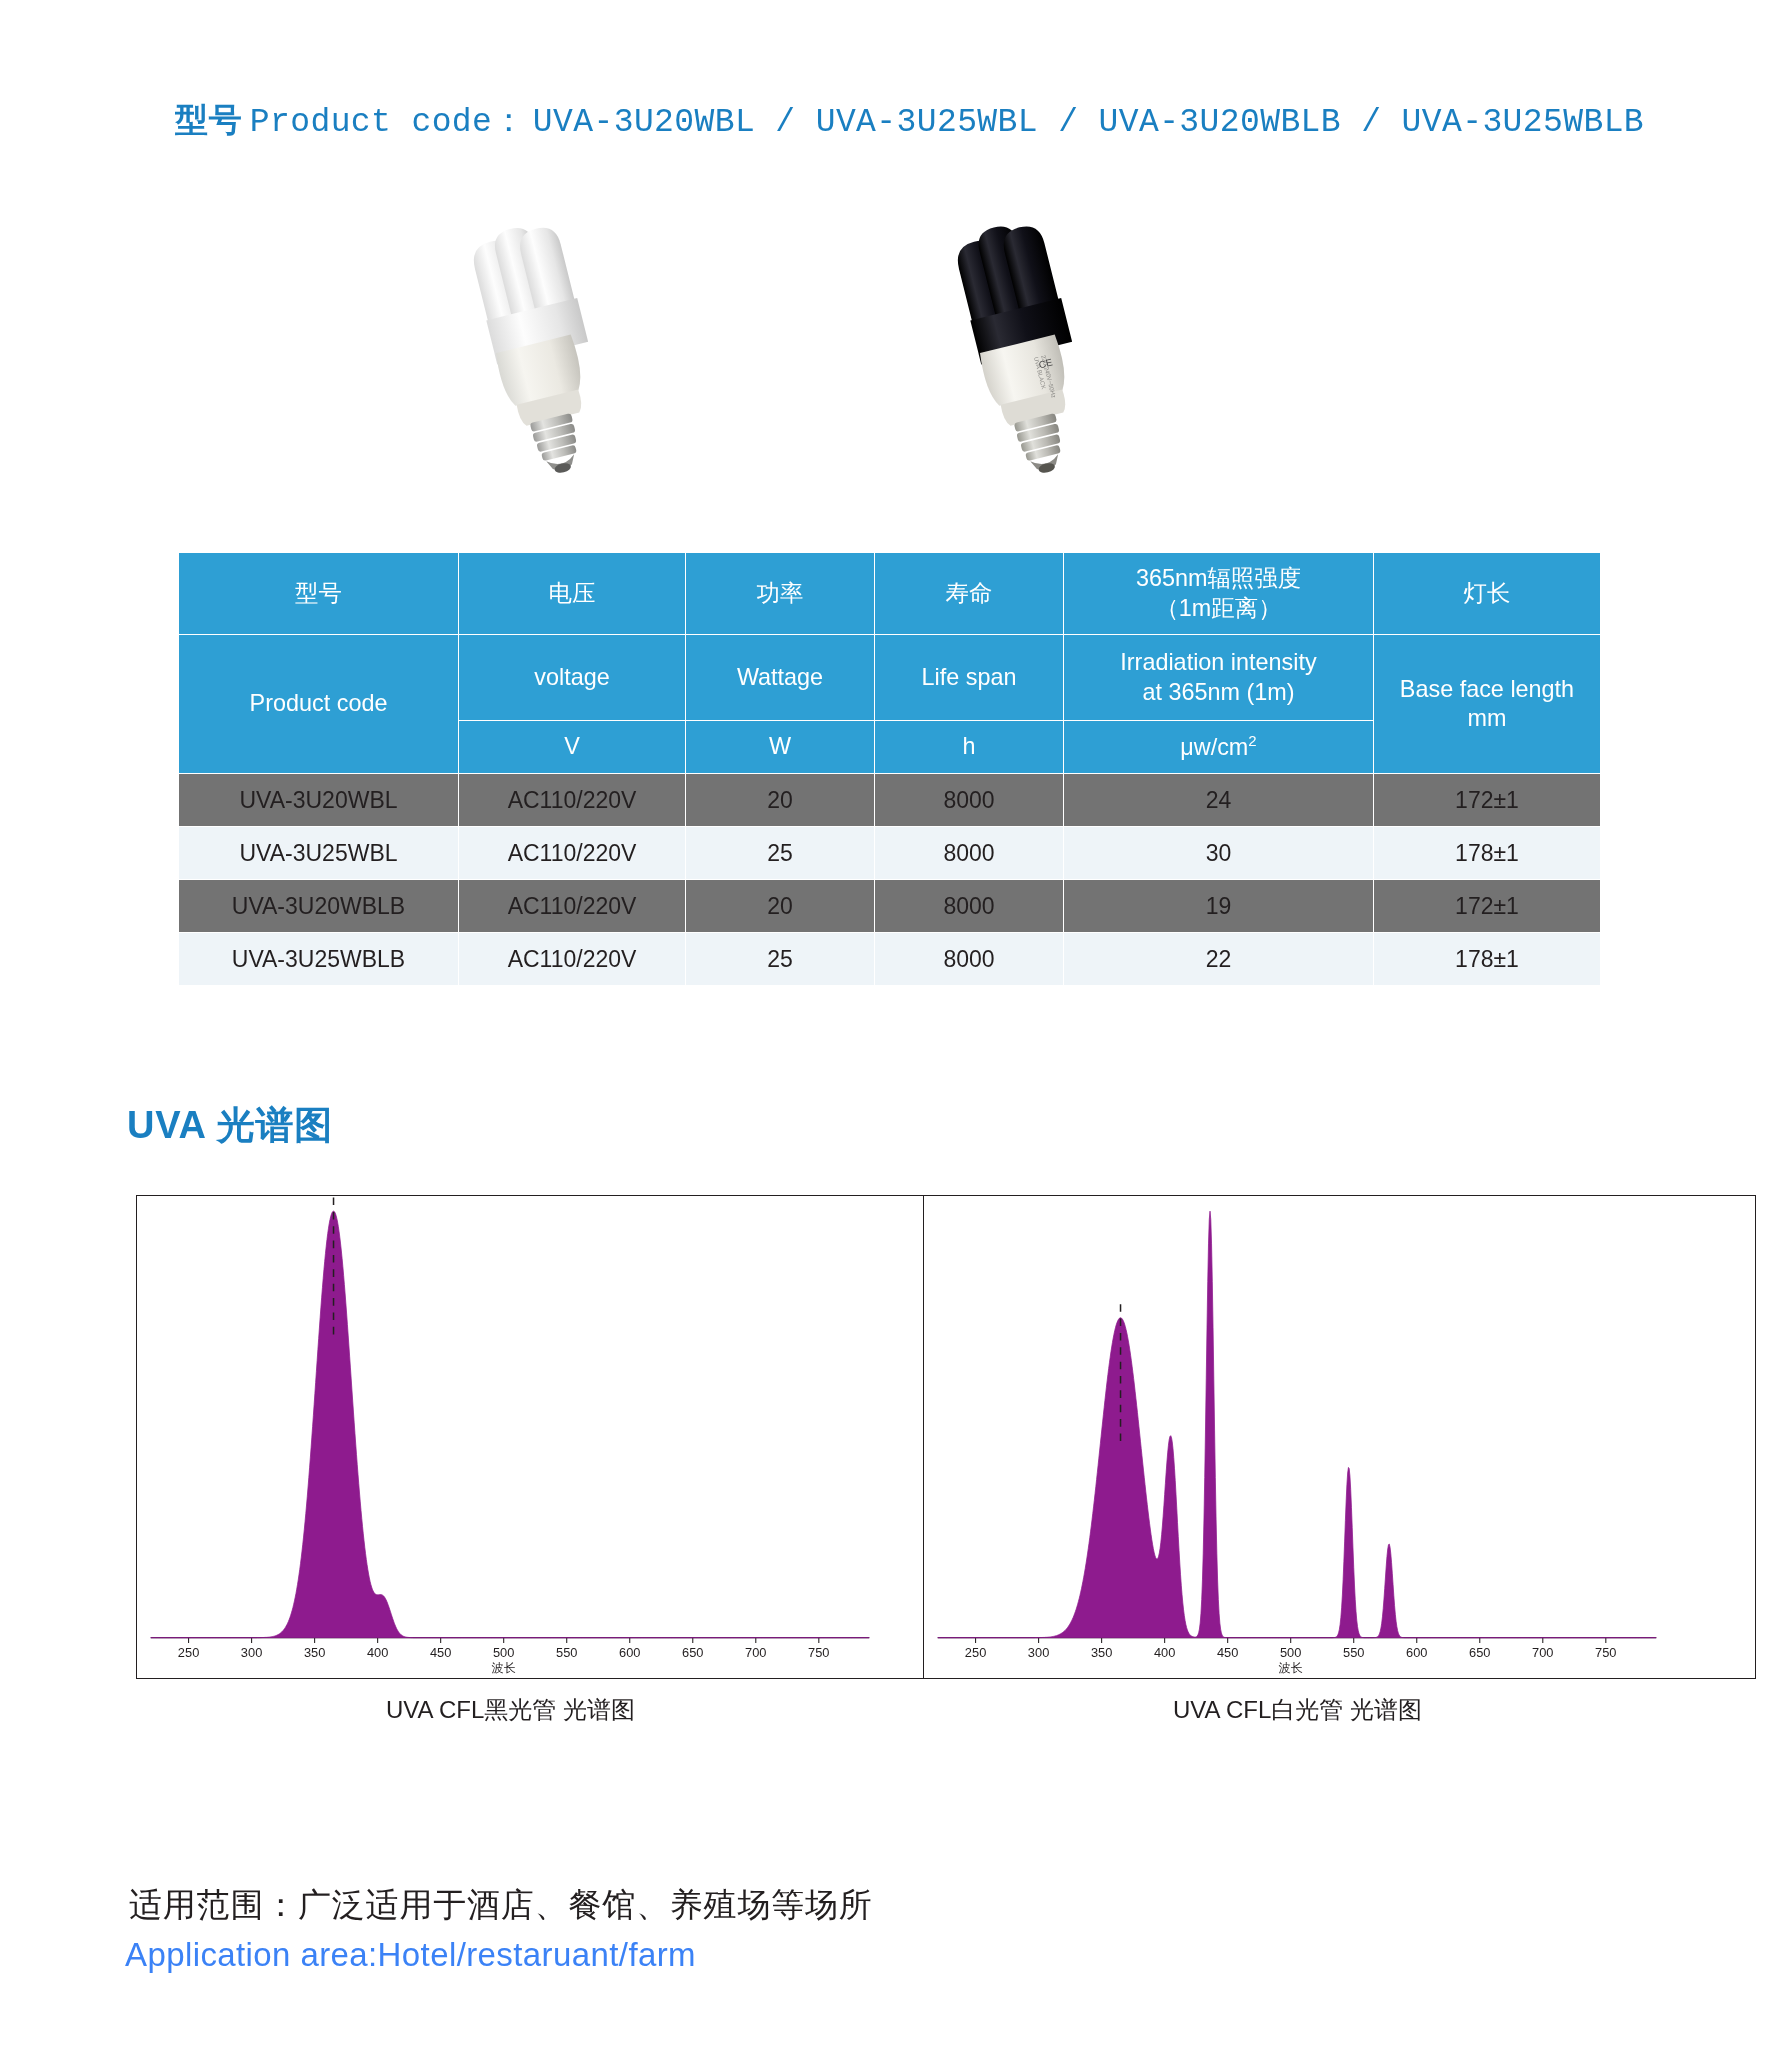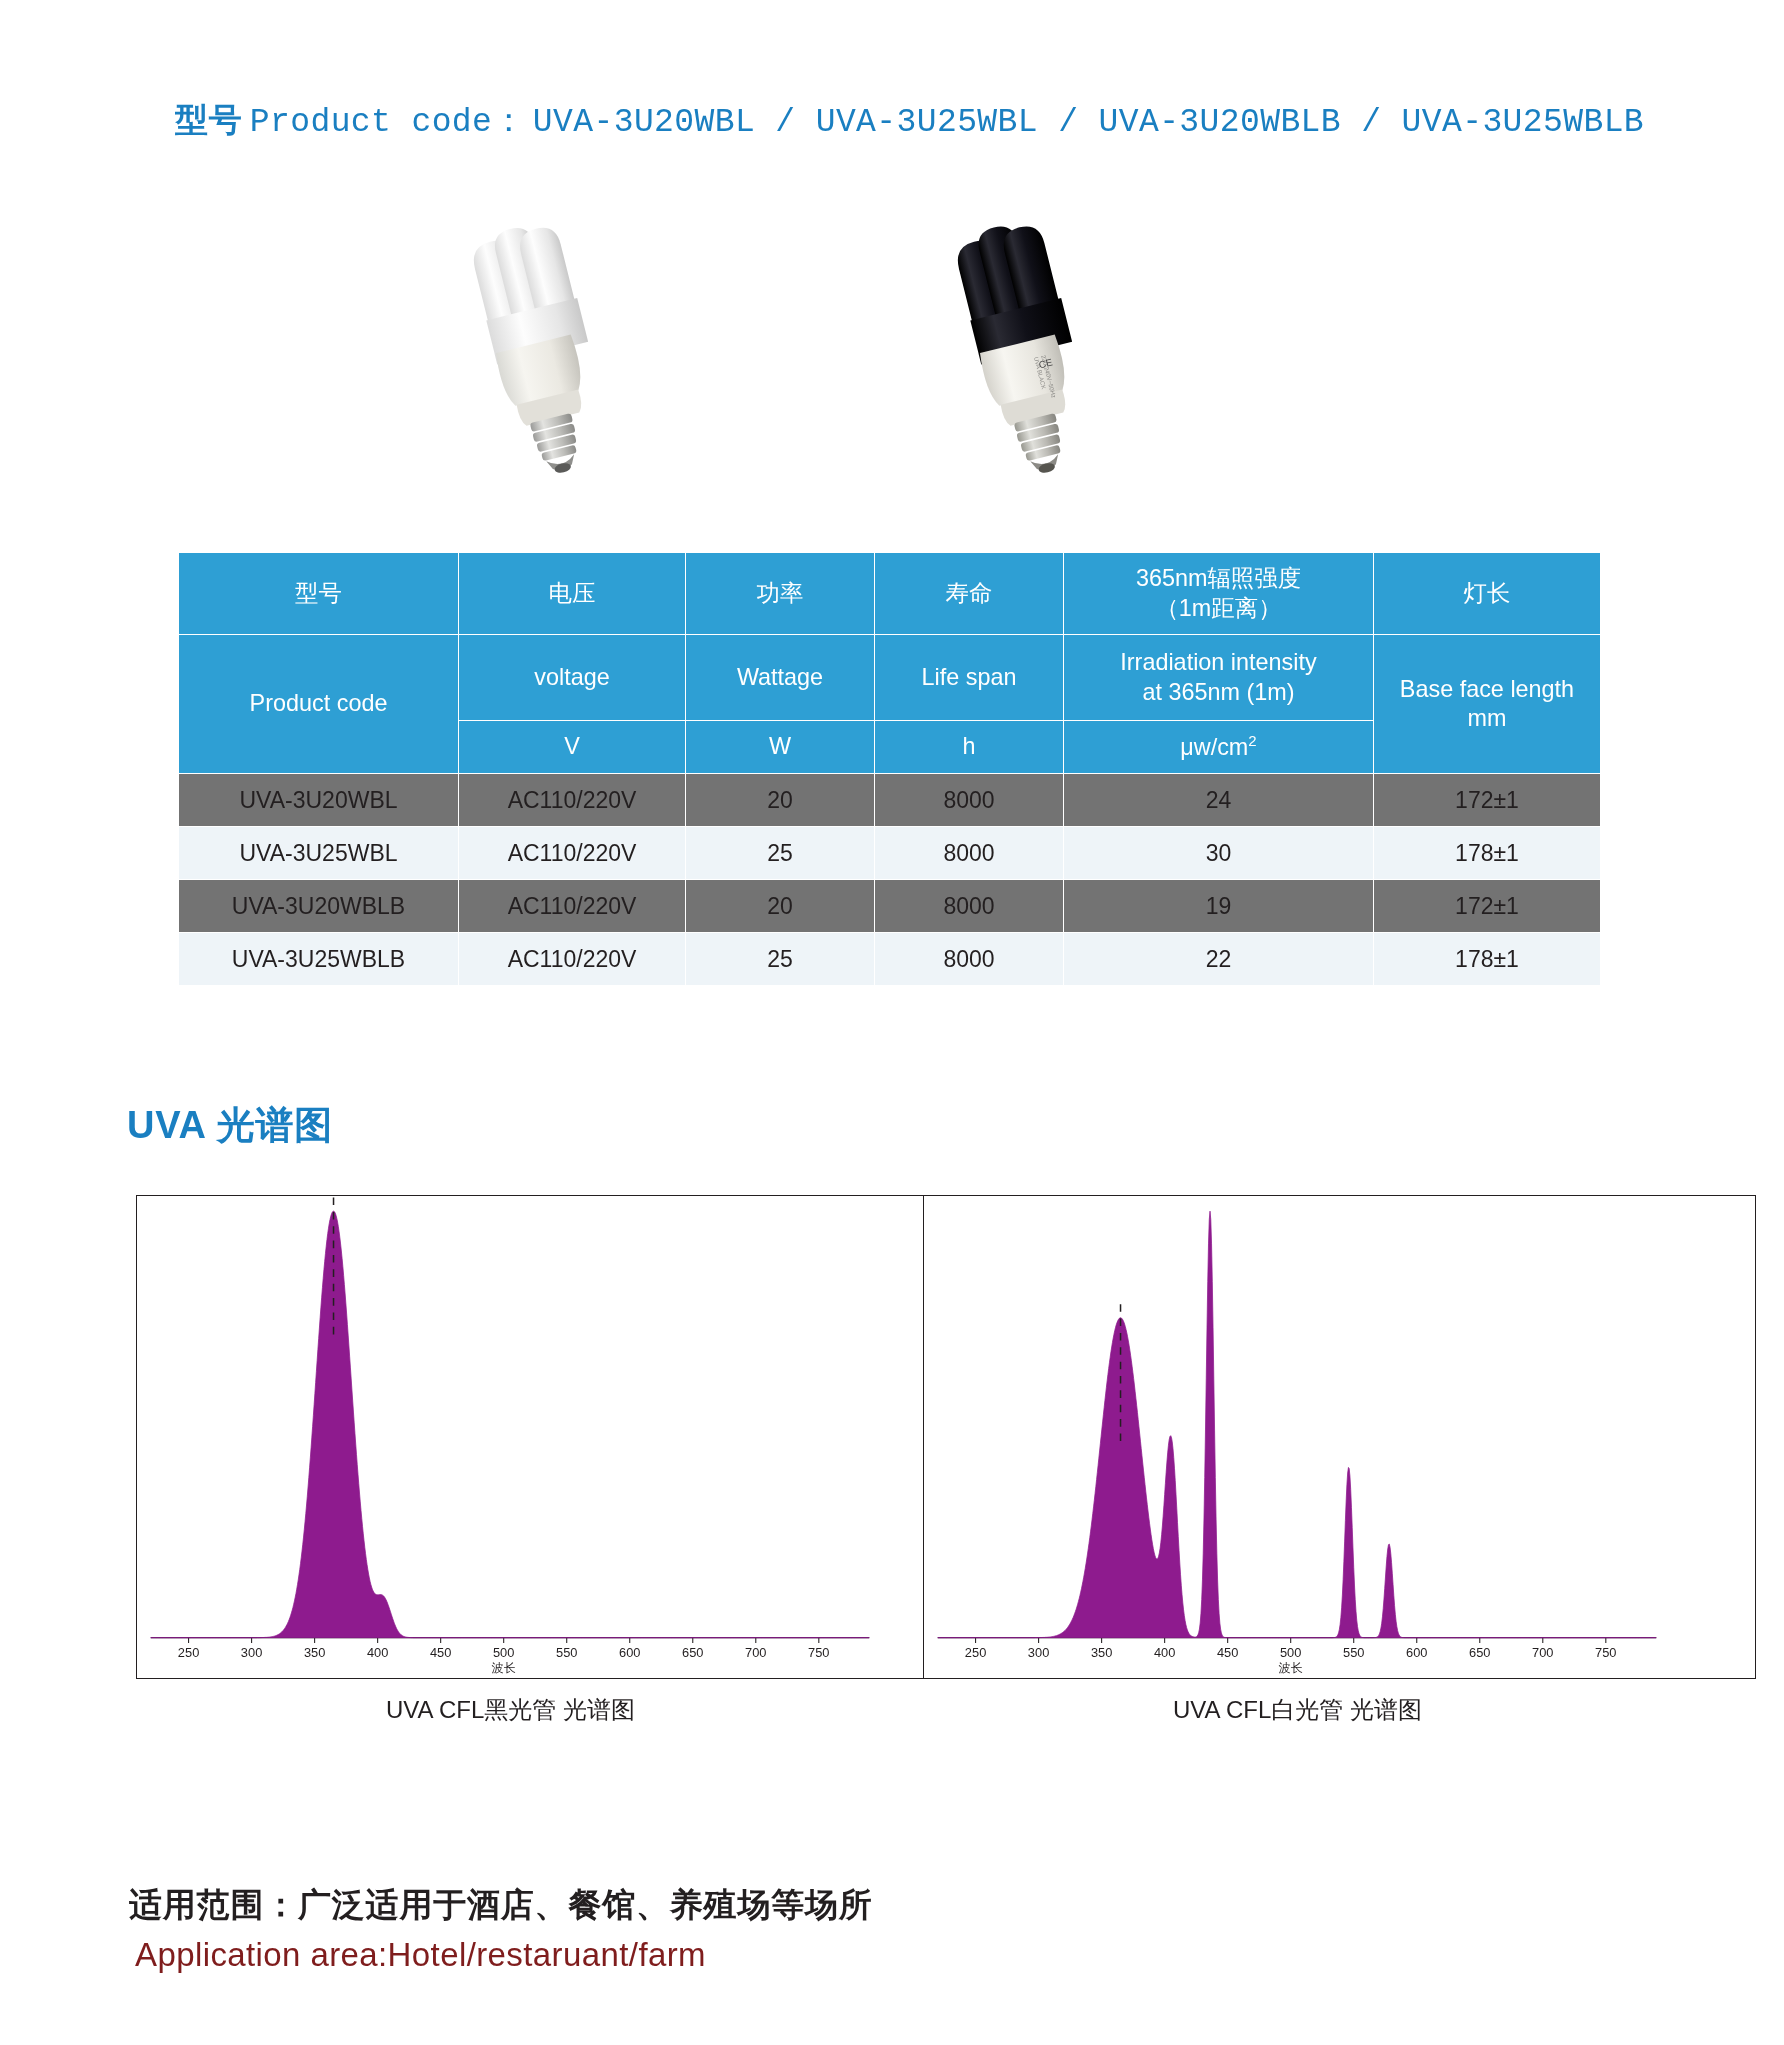--- a/index.html
+++ b/index.html
@@ -132,30 +132,30 @@
   }
   .chart-caption.left { left: 15px; }
   .chart-caption.right { left: 802px; }
 
   
   .app-cn {
     position: absolute;
     left: 129px;
     top: 1883px;
     font-size: 33px;
-    font-weight: bold;
+    font-weight: normal;
     color: #231f20;
     letter-spacing: 0.8px;
   }
   .app-en {
     position: absolute;
-    left: 135px;
+    left: 125px;
     top: 1936px;
     font-size: 33px;
-    color: #7f1d1d;
+    color: #3b82f6;
     letter-spacing: 0.4px;
   }
 </style>
 </head>
 <body>
 
 <div class="title-row">
   <span class="title-cn">型号</span>
   <span class="title-en">Product  code：</span>
   <span class="title-en">UVA-3U20WBL / UVA-3U25WBL / UVA-3U20WBLB / UVA-3U25WBLB</span>

